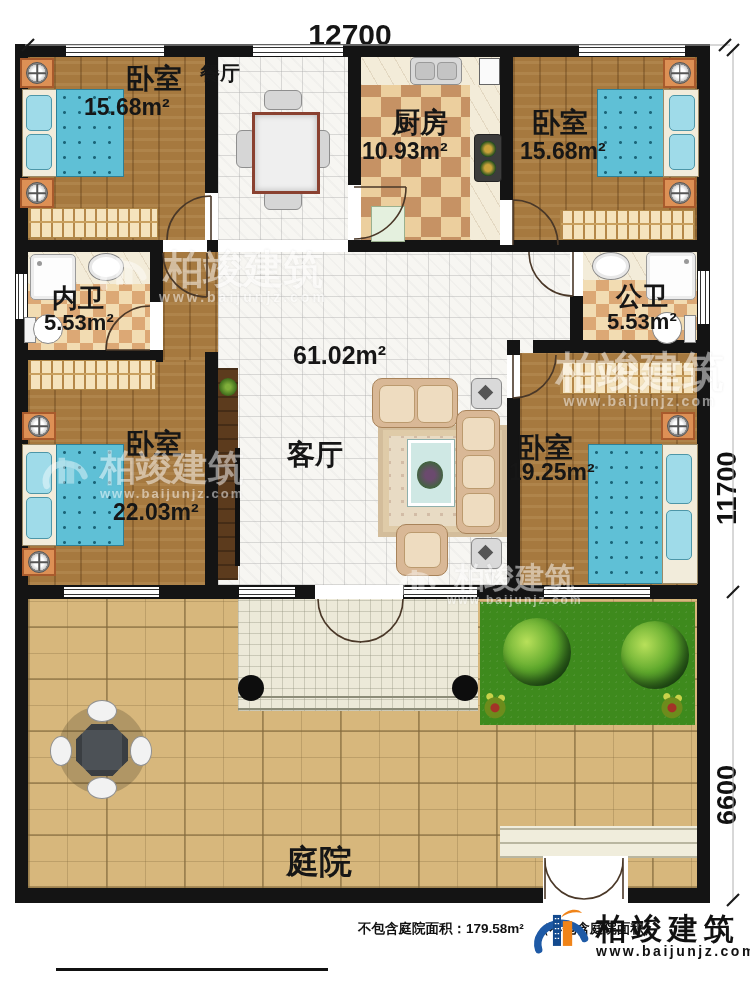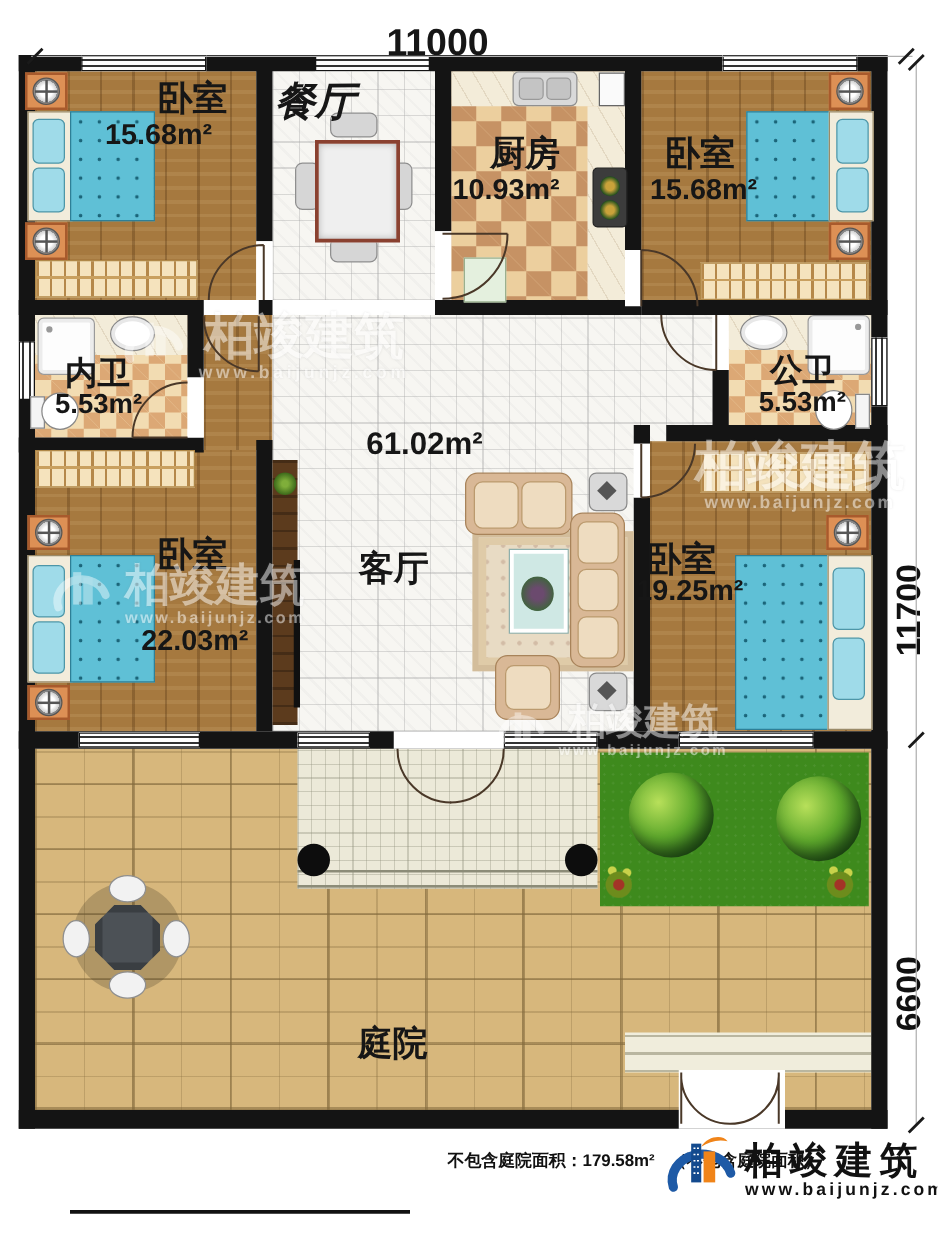--- a/index.html
+++ b/index.html
@@ -244,38 +244,38 @@
   <div class="abs" style="left:659px;top:687px;width:26px;height:32px;background:radial-gradient(circle at 50% 65%,#a33327 0 4px,#6d8c1c 5px 10px,rgba(0,0,0,0) 11px),radial-gradient(circle at 30% 30%,#c9d24a 0 3px,transparent 4px),radial-gradient(circle at 75% 35%,#c9d24a 0 3px,transparent 4px);"></div>
   <div class="abs" style="left:58px;top:706px;width:88px;height:88px;border-radius:50%;background:rgba(60,50,30,.25);"></div>
   <div class="abs chair" style="left:87px;top:700px;width:30px;height:22px;border-radius:50%;background:#f2f2f2;"></div>
   <div class="abs chair" style="left:50px;top:736px;width:22px;height:30px;border-radius:50%;background:#f2f2f2;"></div>
   <div class="abs chair" style="left:130px;top:736px;width:22px;height:30px;border-radius:50%;background:#f2f2f2;"></div>
   <div class="abs chair" style="left:87px;top:777px;width:30px;height:22px;border-radius:50%;background:#f2f2f2;"></div>
   <div class="abs" style="left:76px;top:724px;width:52px;height:52px;background:#4c5156;clip-path:polygon(30% 0,70% 0,100% 30%,100% 70%,70% 100%,30% 100%,0 70%,0 30%);box-shadow:inset 0 0 0 6px #3a3e42;"></div>
 
   <div class="label" style="left:126px;top:60px;font-size:28px;">卧室</div>
   <div class="label" style="left:84px;top:94px;font-size:23px;">15.68m²</div>
-  <div class="label" style="left:220px;top:60px;font-size:32px;font-style:italic;">餐厅</div>
+  <div class="label" style="left:200px;top:60px;font-size:20px;">餐厅</div>
   <div class="label" style="left:392px;top:104px;font-size:28px;">厨房</div>
   <div class="label" style="left:362px;top:138px;font-size:23px;">10.93m²</div>
   <div class="label" style="left:532px;top:104px;font-size:28px;">卧室</div>
   <div class="label" style="left:520px;top:138px;font-size:23px;">15.68m²</div>
   <div class="label" style="left:52px;top:281px;font-size:26px;">内卫</div>
   <div class="label" style="left:44px;top:310px;font-size:22px;">5.53m²</div>
   <div class="label" style="left:616px;top:279px;font-size:26px;">公卫</div>
   <div class="label" style="left:607px;top:309px;font-size:22px;">5.53m²</div>
   <div class="label" style="left:293px;top:341px;font-size:25px;">61.02m²</div>
   <div class="label" style="left:287px;top:436px;font-size:28px;">客厅</div>
   <div class="label" style="left:126px;top:425px;font-size:28px;">卧室</div>
   <div class="label" style="left:113px;top:458px;font-size:23px;margin-top:41px;">22.03m²</div>
   <div class="label" style="left:517px;top:429px;font-size:28px;">卧室</div>
   <div class="label" style="left:509px;top:459px;font-size:23px;">19.25m²</div>
-  <div class="label" style="left:286px;top:816px;font-size:28px;">庭院</div>
-
-  <div class="label" style="left:280px;top:18px;width:140px;text-align:center;font-size:30px;">11000</div>
+  <div class="label" style="left:286px;top:840px;font-size:33px;">庭院</div>
+
+  <div class="label" style="left:280px;top:18px;width:140px;text-align:center;font-size:30px;">12700</div>
   <div class="vdim" style="left:712px;top:525px;">11700</div>
   <div class="vdim" style="left:712px;top:825px;">6600</div>
 
   <div class="wm" style="left:95px;top:248px;">
     <svg width="56" height="56" viewBox="0 0 100 100">
       <path d="M16,70 A36,32 0 1 1 86,52" stroke="rgba(255,255,255,.85)" stroke-width="12" fill="none" stroke-linecap="round"></path>
       <rect x="38" y="18" width="12" height="48" fill="rgba(255,255,255,.85)"></rect>
       <rect x="53" y="26" width="14" height="40" fill="rgba(255,255,255,.7)"></rect>
     </svg>
     <div class="col">

